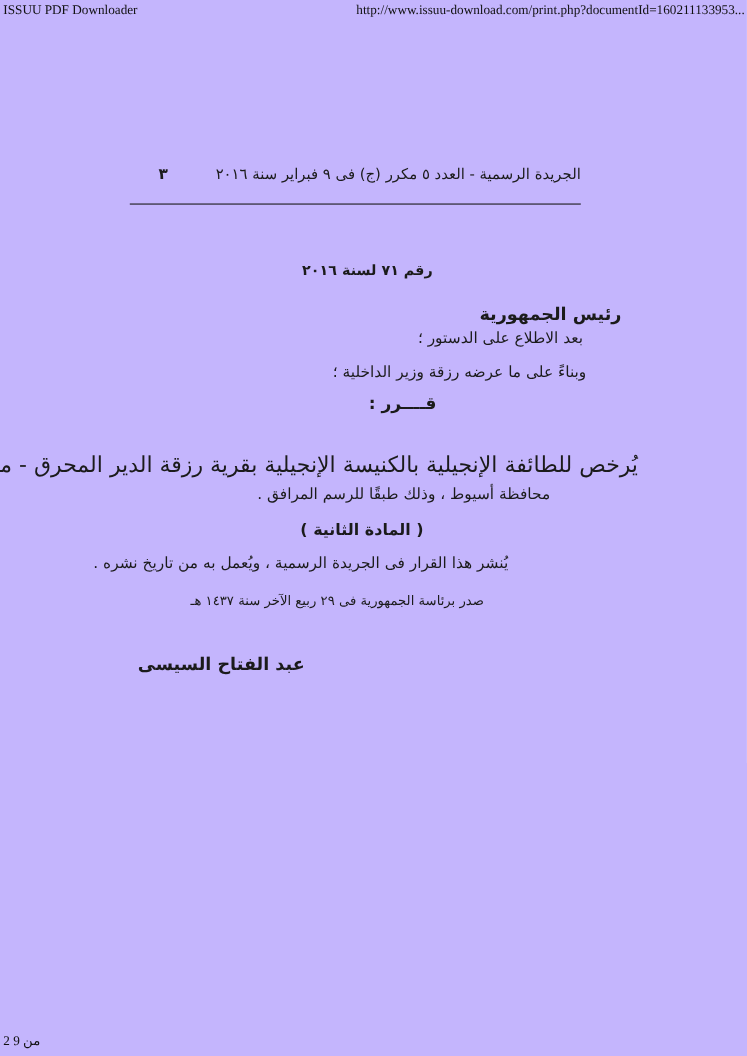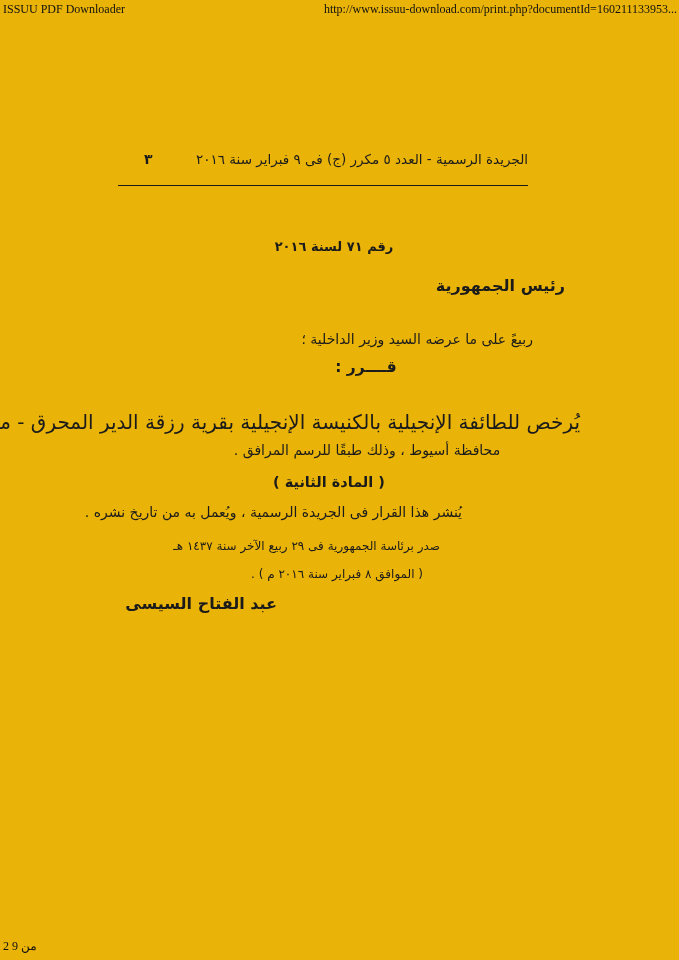--- a/index.html
+++ b/index.html
@@ -1,20 +1,20 @@
 <!DOCTYPE html>
 <html lang="ar"><head>
 <meta charset="utf-8">
 <style>
   html, body { margin: 0; padding: 0; background: #ffffff; }
   .page {
     position: relative;
     width: 679px;
     height: 960px;
-    background: #eab308;
+    background: #c4b5fd;
     overflow: hidden;
     font-family: "DejaVu Sans", sans-serif;
     color: #1b1b1b;
   }
   
   .chrome {
     position: absolute;
     font-family: "Liberation Serif", serif;
     font-size: 12px;
     color: #111;
@@ -78,26 +78,26 @@
   <div class="chrome url">http://www.issuu-download.com/print.php?documentId=160211133953...</div>
 
   <div class="masthead">
     <span class="issue">الجريدة الرسمية - العدد ٥ مكرر (ج) فى ٩ فبراير سنة ٢٠١٦</span>
     <span class="pgnum">٣</span>
   </div>
   <hr class="rule">
 
   <div class="line t-center bold decree-number">رقم ٧١ لسنة ٢٠١٦</div>
   <div class="line t-right bold issuer">رئيس الجمهورية</div>
-  <div class="line t-right preamble-1">ربيعً على ما عرضه السيد وزير الداخلية ؛</div>
+  <div class="line t-right preamble-0">بعد الاطلاع على الدستور ؛</div>
+  <div class="line t-right preamble-1">وبناءً على ما عرضه رزقة وزير الداخلية ؛</div>
   <div class="line t-center bold decree-word">قــــرر :</div>
   <div class="line t-right art1-l1">يُرخص للطائفة الإنجيلية بالكنيسة الإنجيلية بقرية رزقة الدير المحرق - مركز القوصية -</div>
   <div class="line t-center art1-l2">محافظة أسيوط ، وذلك طبقًا للرسم المرافق .</div>
   <div class="line t-center bold art2-head">( المادة الثانية )</div>
   <div class="line t-right art2-text">يُنشر هذا القرار فى الجريدة الرسمية ، ويُعمل به من تاريخ نشره .</div>
   <div class="line t-right issued-hijri">صدر برئاسة الجمهورية فى ٢٩ ربيع الآخر سنة ١٤٣٧ هـ</div>
-  <div class="line t-right issued-greg">( الموافق ٨ فبراير سنة ٢٠١٦ م ) .</div>
   <div class="line t-right bold signature">عبد الفتاح السيسى</div>
 
   <div class="chrome pages">2 من 9</div>
   <div class="chrome stamp">12/02/2016 05:02 م</div>
 
 </div>
 
 </body></html>

